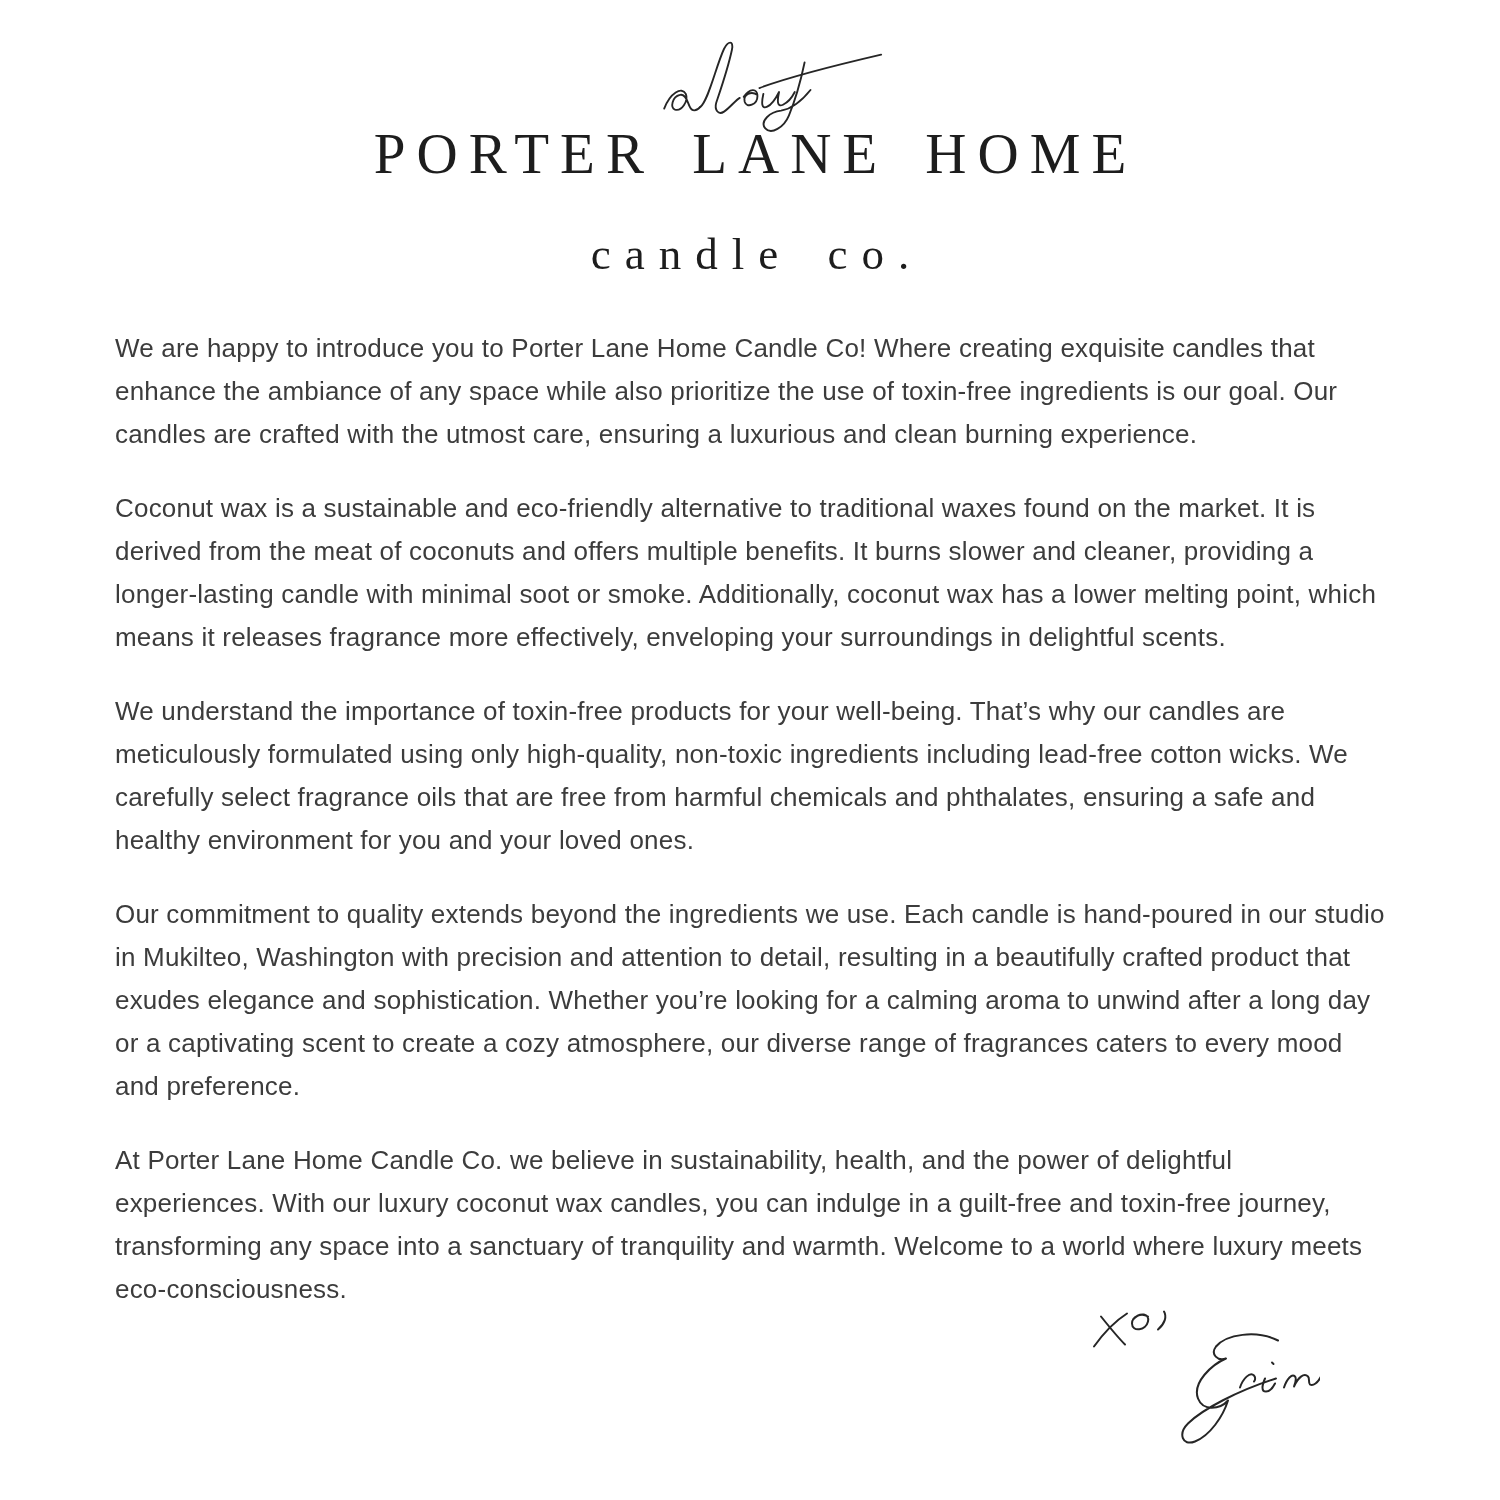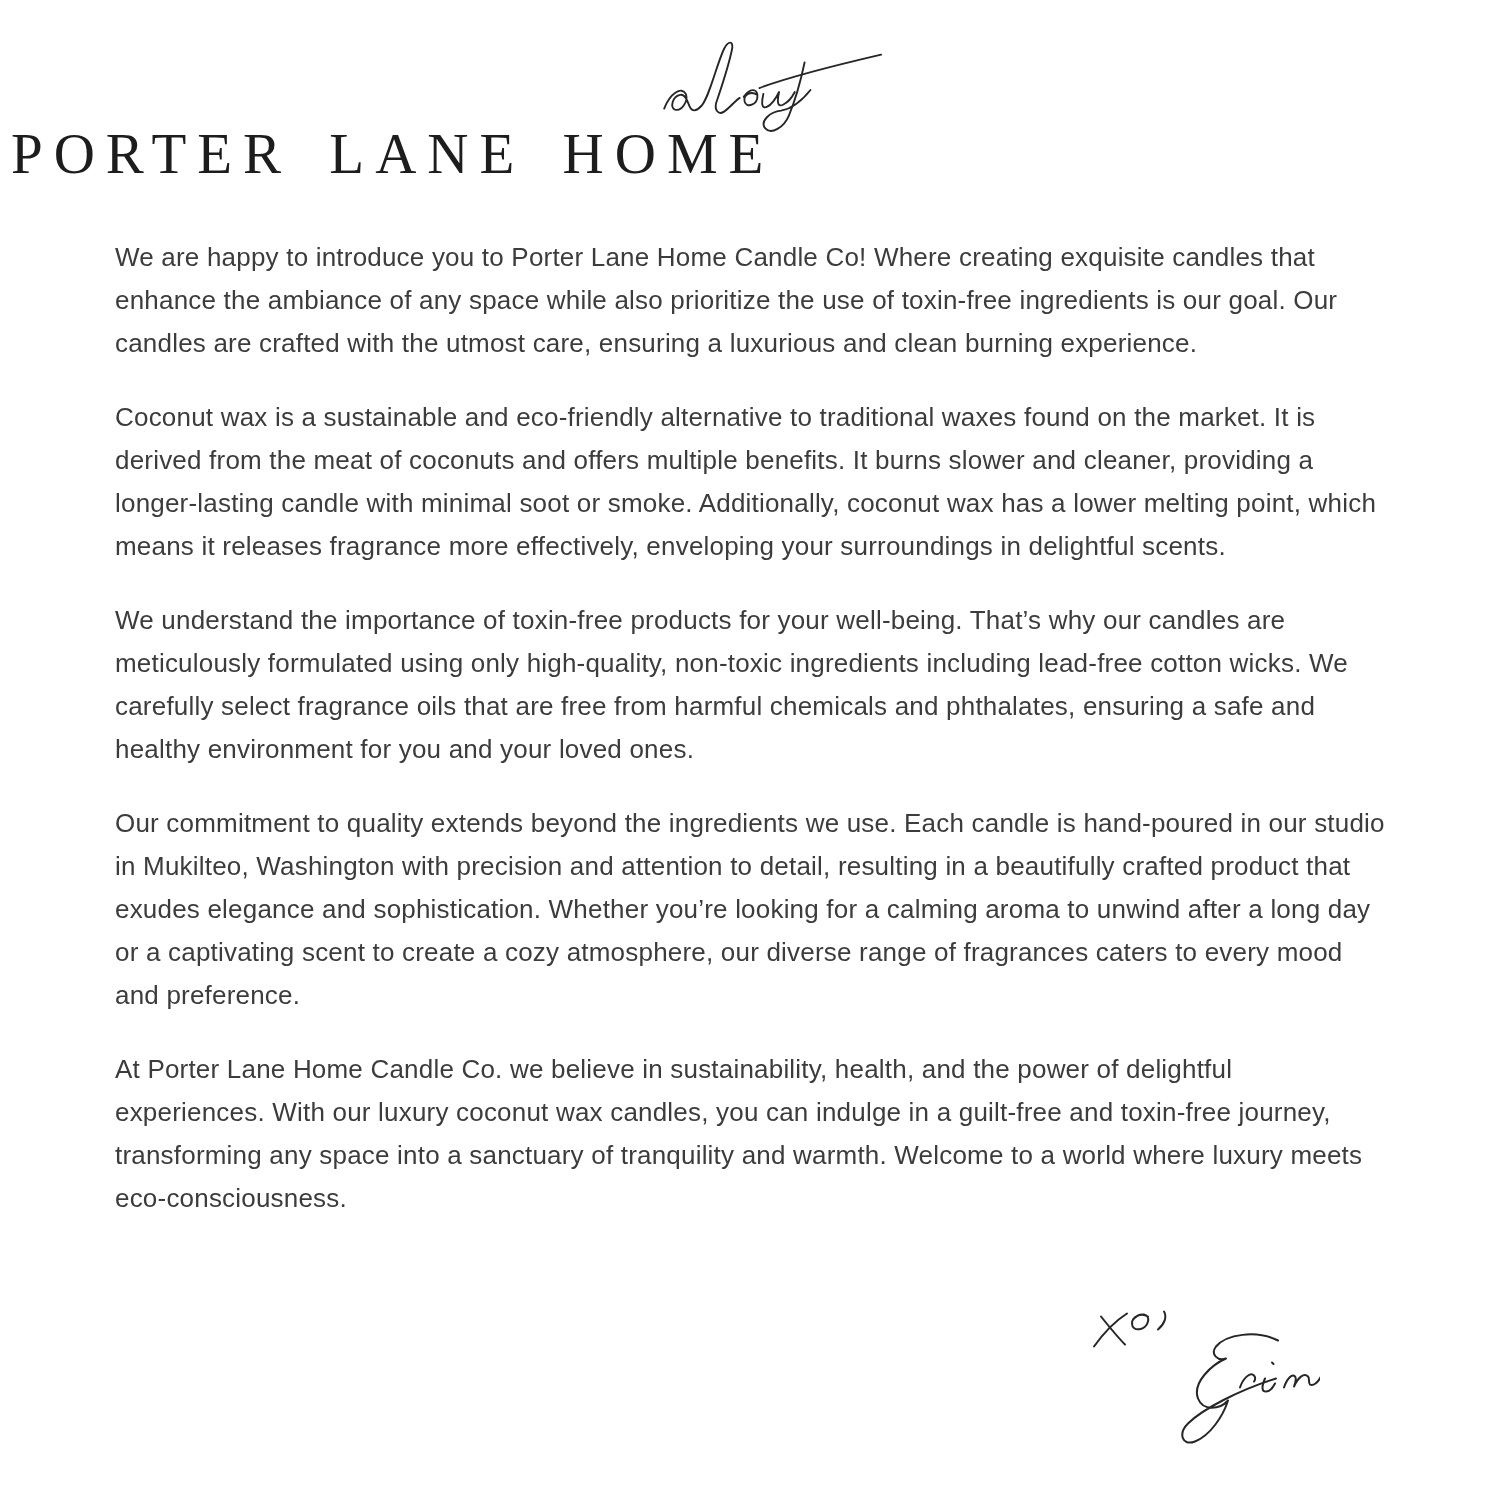--- a/index.html
+++ b/index.html
@@ -4,21 +4,21 @@
 <style>
   html, body { margin: 0; padding: 0; background: #ffffff; }
   .page {
     position: relative;
     width: 1500px;
     height: 1500px;
     background: #ffffff;
     overflow: hidden;
     font-family: "Liberation Sans", sans-serif;
   }
-  .header { text-align: left; }
+  .header { text-align: center; }
   .script-wrap {
     display: block;
     margin: 36px auto 0;
     width: 280px;
     height: 108px;
     transform: translateX(32px);
   }
   .script-wrap svg { display: block; width: 100%; height: 100%; }
   .brand-title {
     margin: -22px 0 0 0;
@@ -87,20 +87,21 @@
           <path d="M101,62 C107,53 115,53 115,61 C115,70 104,74 102,67 C100,59 109,56 115,60"></path>
           <path d="M121,59 C119,68 119,75 125,72 C131,69 135,61 137,57 C135,66 135,73 141,70 C147,67 151,61 153,57"></path>
           <path d="M163,27 C159,46 152,69 147,81 C142,93 129,101 123,94 C117,87 128,77 139,76 C151,74 161,65 169,55"></path>
           <path d="M117,53 C152,40 198,29 241,19"></path>
         </g>
       </svg>
     </span>
 
     <h1 class="brand-title">PORTER LANE HOME</h1>
 
+    <h2 class="brand-subtitle">candle co.</h2>
   </header>
 
   <main class="body-copy">
     <p>We are happy to introduce you to Porter Lane Home Candle Co!  Where creating exquisite candles that enhance the ambiance of any space while also prioritize the use of toxin-free ingredients is our goal. Our candles are crafted with the utmost care, ensuring a luxurious and clean burning experience.</p>
     <p>Coconut wax is a sustainable and eco-friendly alternative to traditional waxes found on the market. It is derived from the meat of coconuts and offers multiple benefits. It burns slower and cleaner, providing a longer-lasting candle with minimal soot or smoke. Additionally, coconut wax has a lower melting point, which means it releases fragrance more effectively, enveloping your surroundings in delightful scents.</p>
     <p>We understand the importance of toxin-free products for your well-being. That’s why our candles are meticulously formulated using only high-quality, non-toxic ingredients including lead-free cotton wicks. We carefully select fragrance oils that are free from harmful chemicals and phthalates, ensuring a safe and healthy environment for you and your loved ones.</p>
     <p>Our commitment to quality extends beyond the ingredients we use. Each candle is hand-poured in our studio in Mukilteo, Washington with precision and attention to detail, resulting in a beautifully crafted product that exudes elegance and sophistication. Whether you’re looking for a calming aroma to unwind after a long day or a captivating scent to create a cozy atmosphere, our diverse range of fragrances caters to every mood and preference.</p>
     <p>At Porter Lane Home Candle Co. we believe in sustainability, health, and the power of delightful experiences. With our luxury coconut wax candles, you can indulge in a guilt-free and toxin-free journey, transforming any space into a sanctuary of tranquility and warmth.  Welcome to a world where luxury meets eco-consciousness.</p>
   </main>
 

